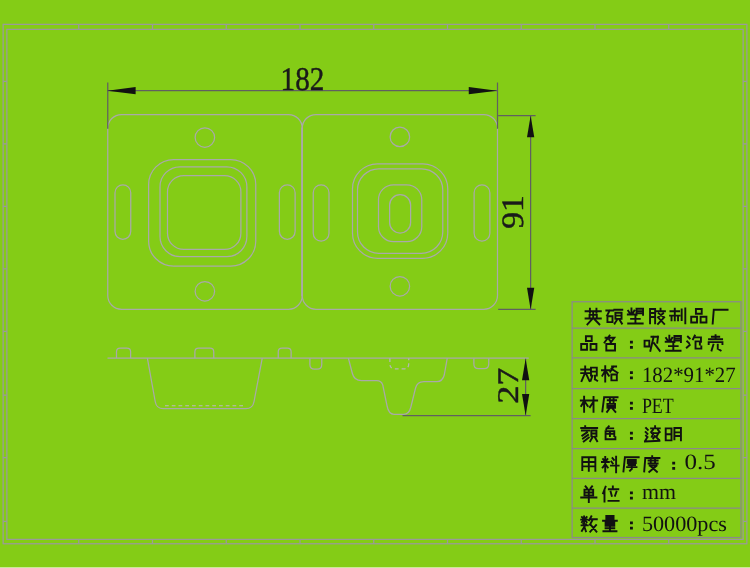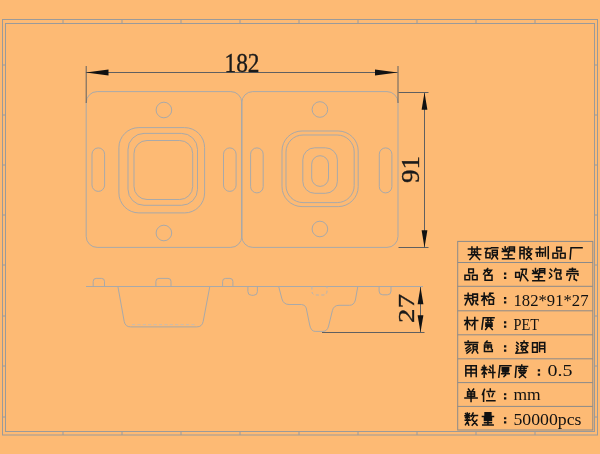--- a/index.html
+++ b/index.html
@@ -1,16 +1,16 @@
 <!DOCTYPE html>
 <html><head>
 <meta charset="utf-8">
 <style>
 html,body{margin:0;padding:0;background:#ffffff;}
-#page{position:relative;width:600px;height:454px;background:#fdba74;overflow:hidden;}
+#page{position:relative;width:600px;height:454px;background:#84cc16;overflow:hidden;}
 svg{display:block;}
 .dimtxt{font-family:"Liberation Serif",serif;fill:#1a1a1a;stroke:#1a1a1a;stroke-width:0.35;}
 .tbltxt{font-family:"Liberation Serif",serif;fill:#111;}
 </style>
 </head>
 <body>
 <div id="page">
 <svg width="600" height="454" viewBox="0 0 600 454">
 <defs>
 <g id="u82F1">

